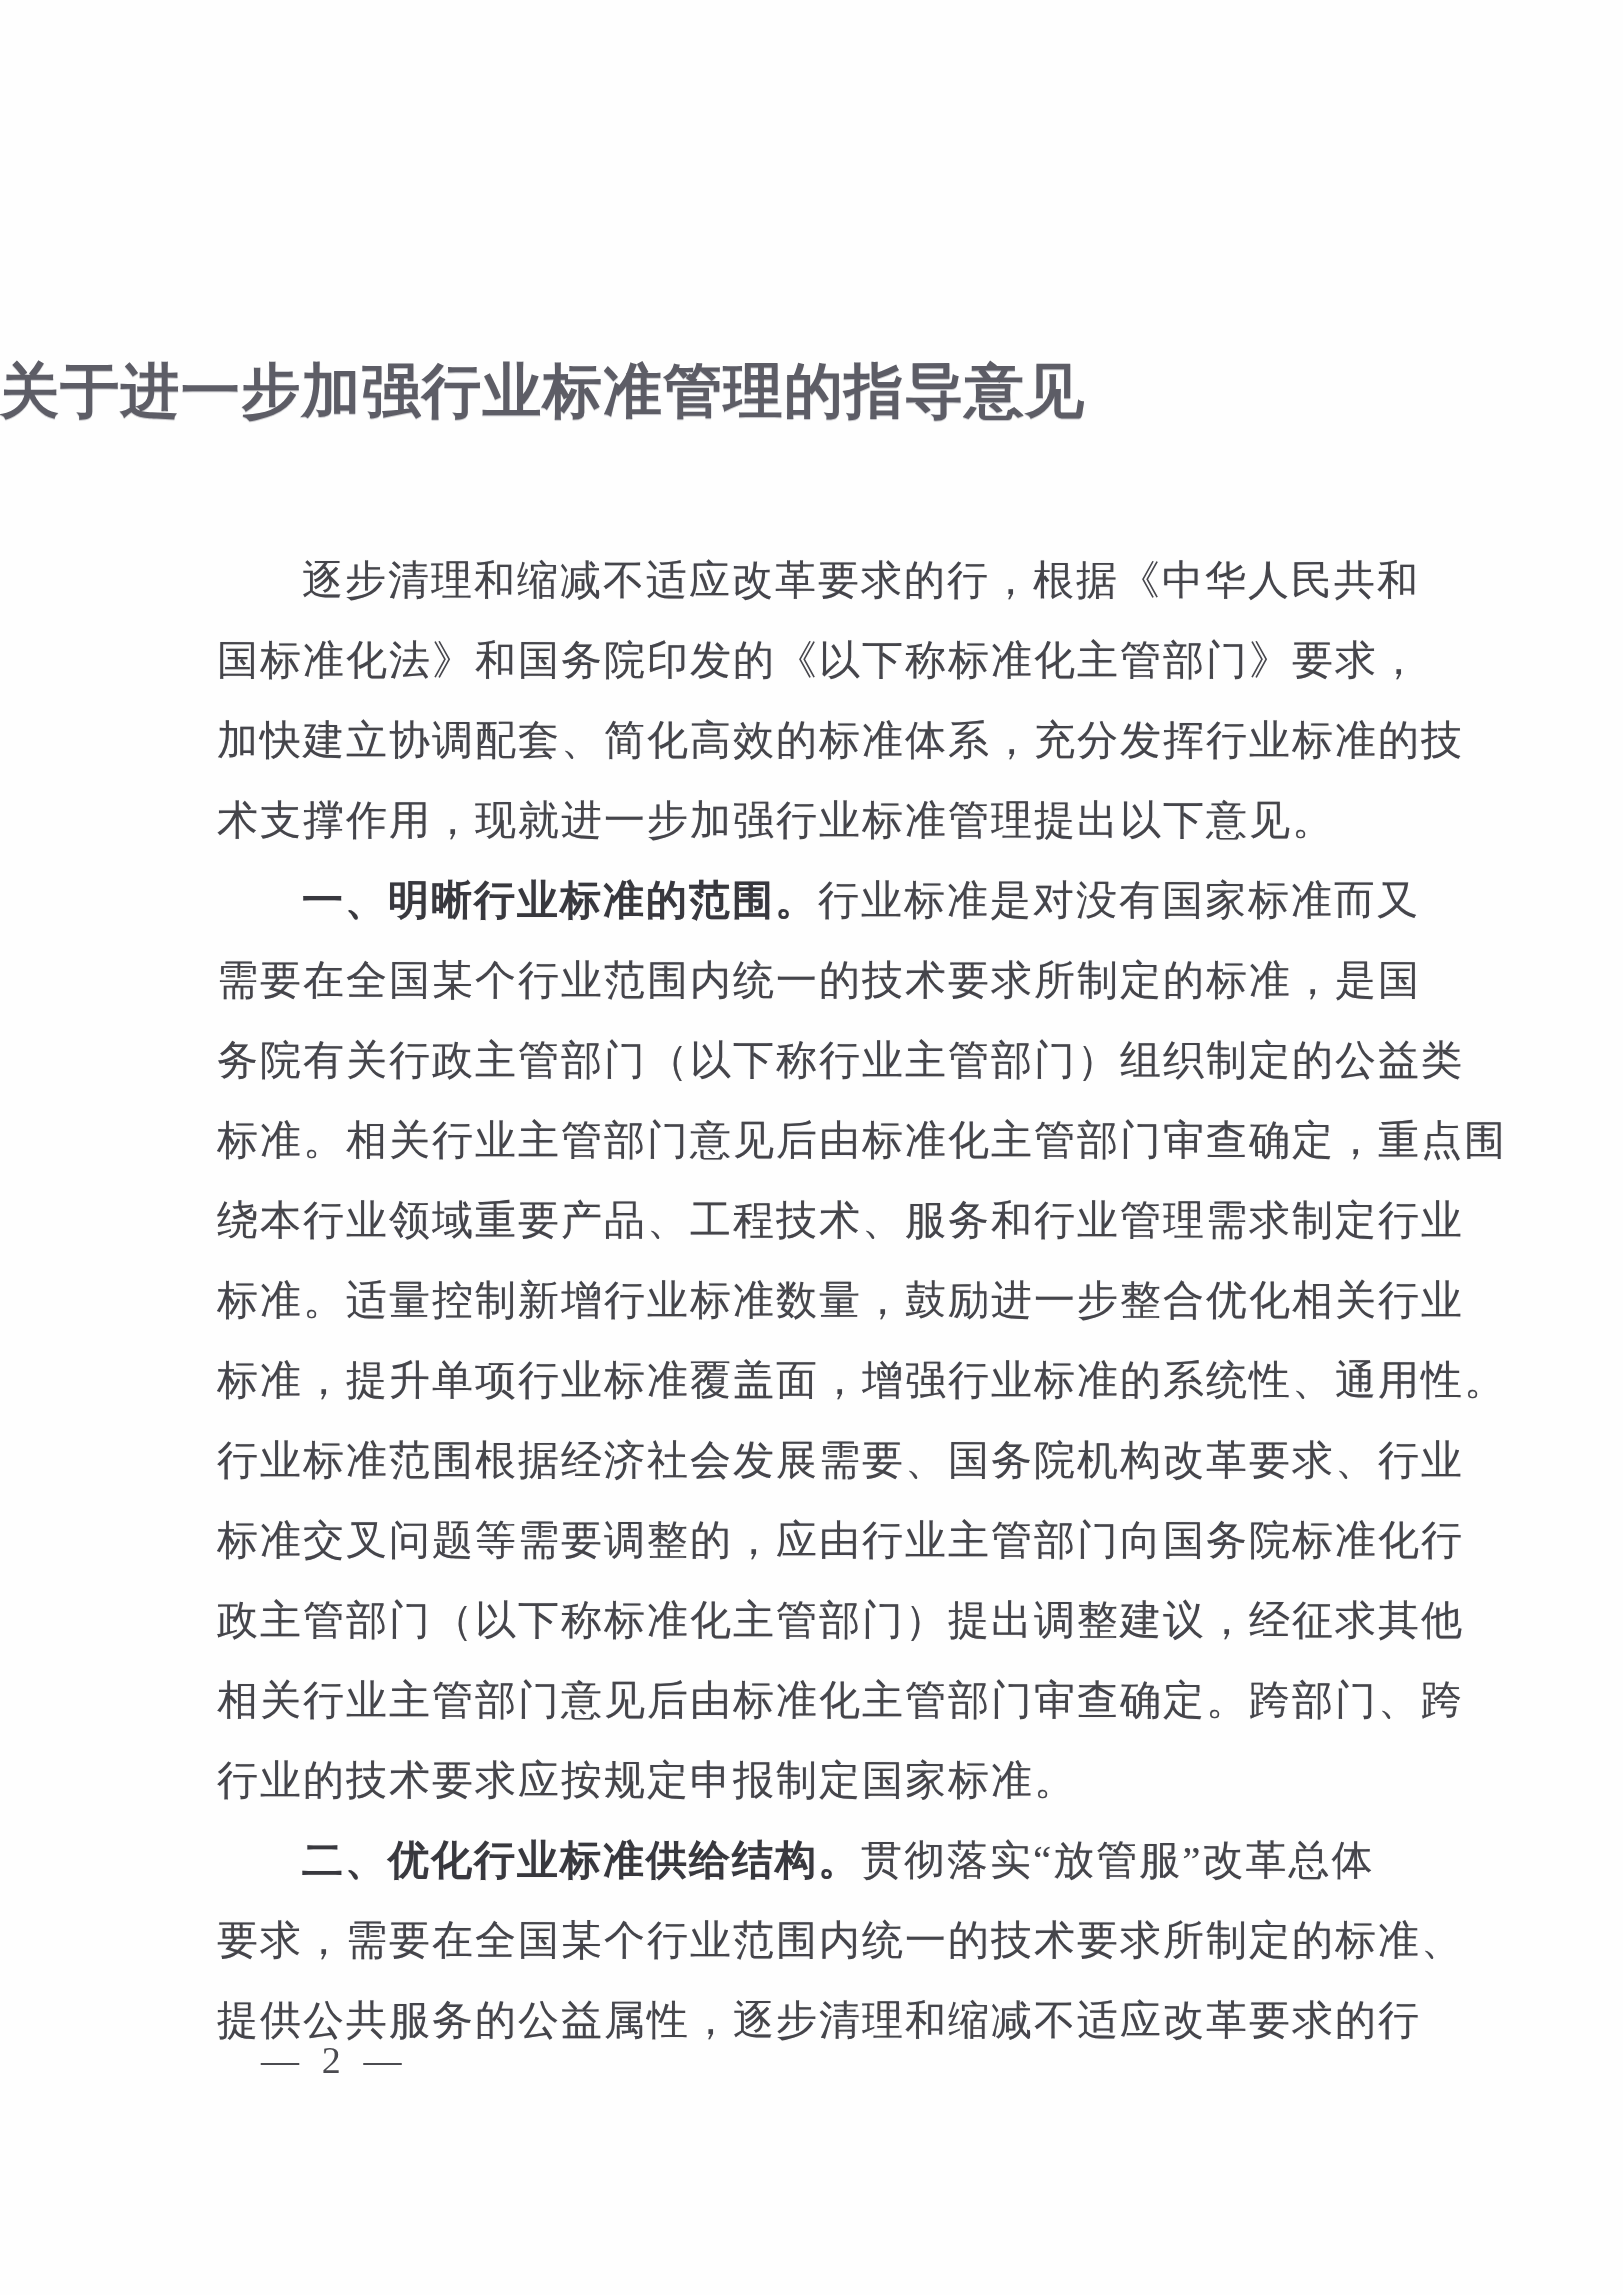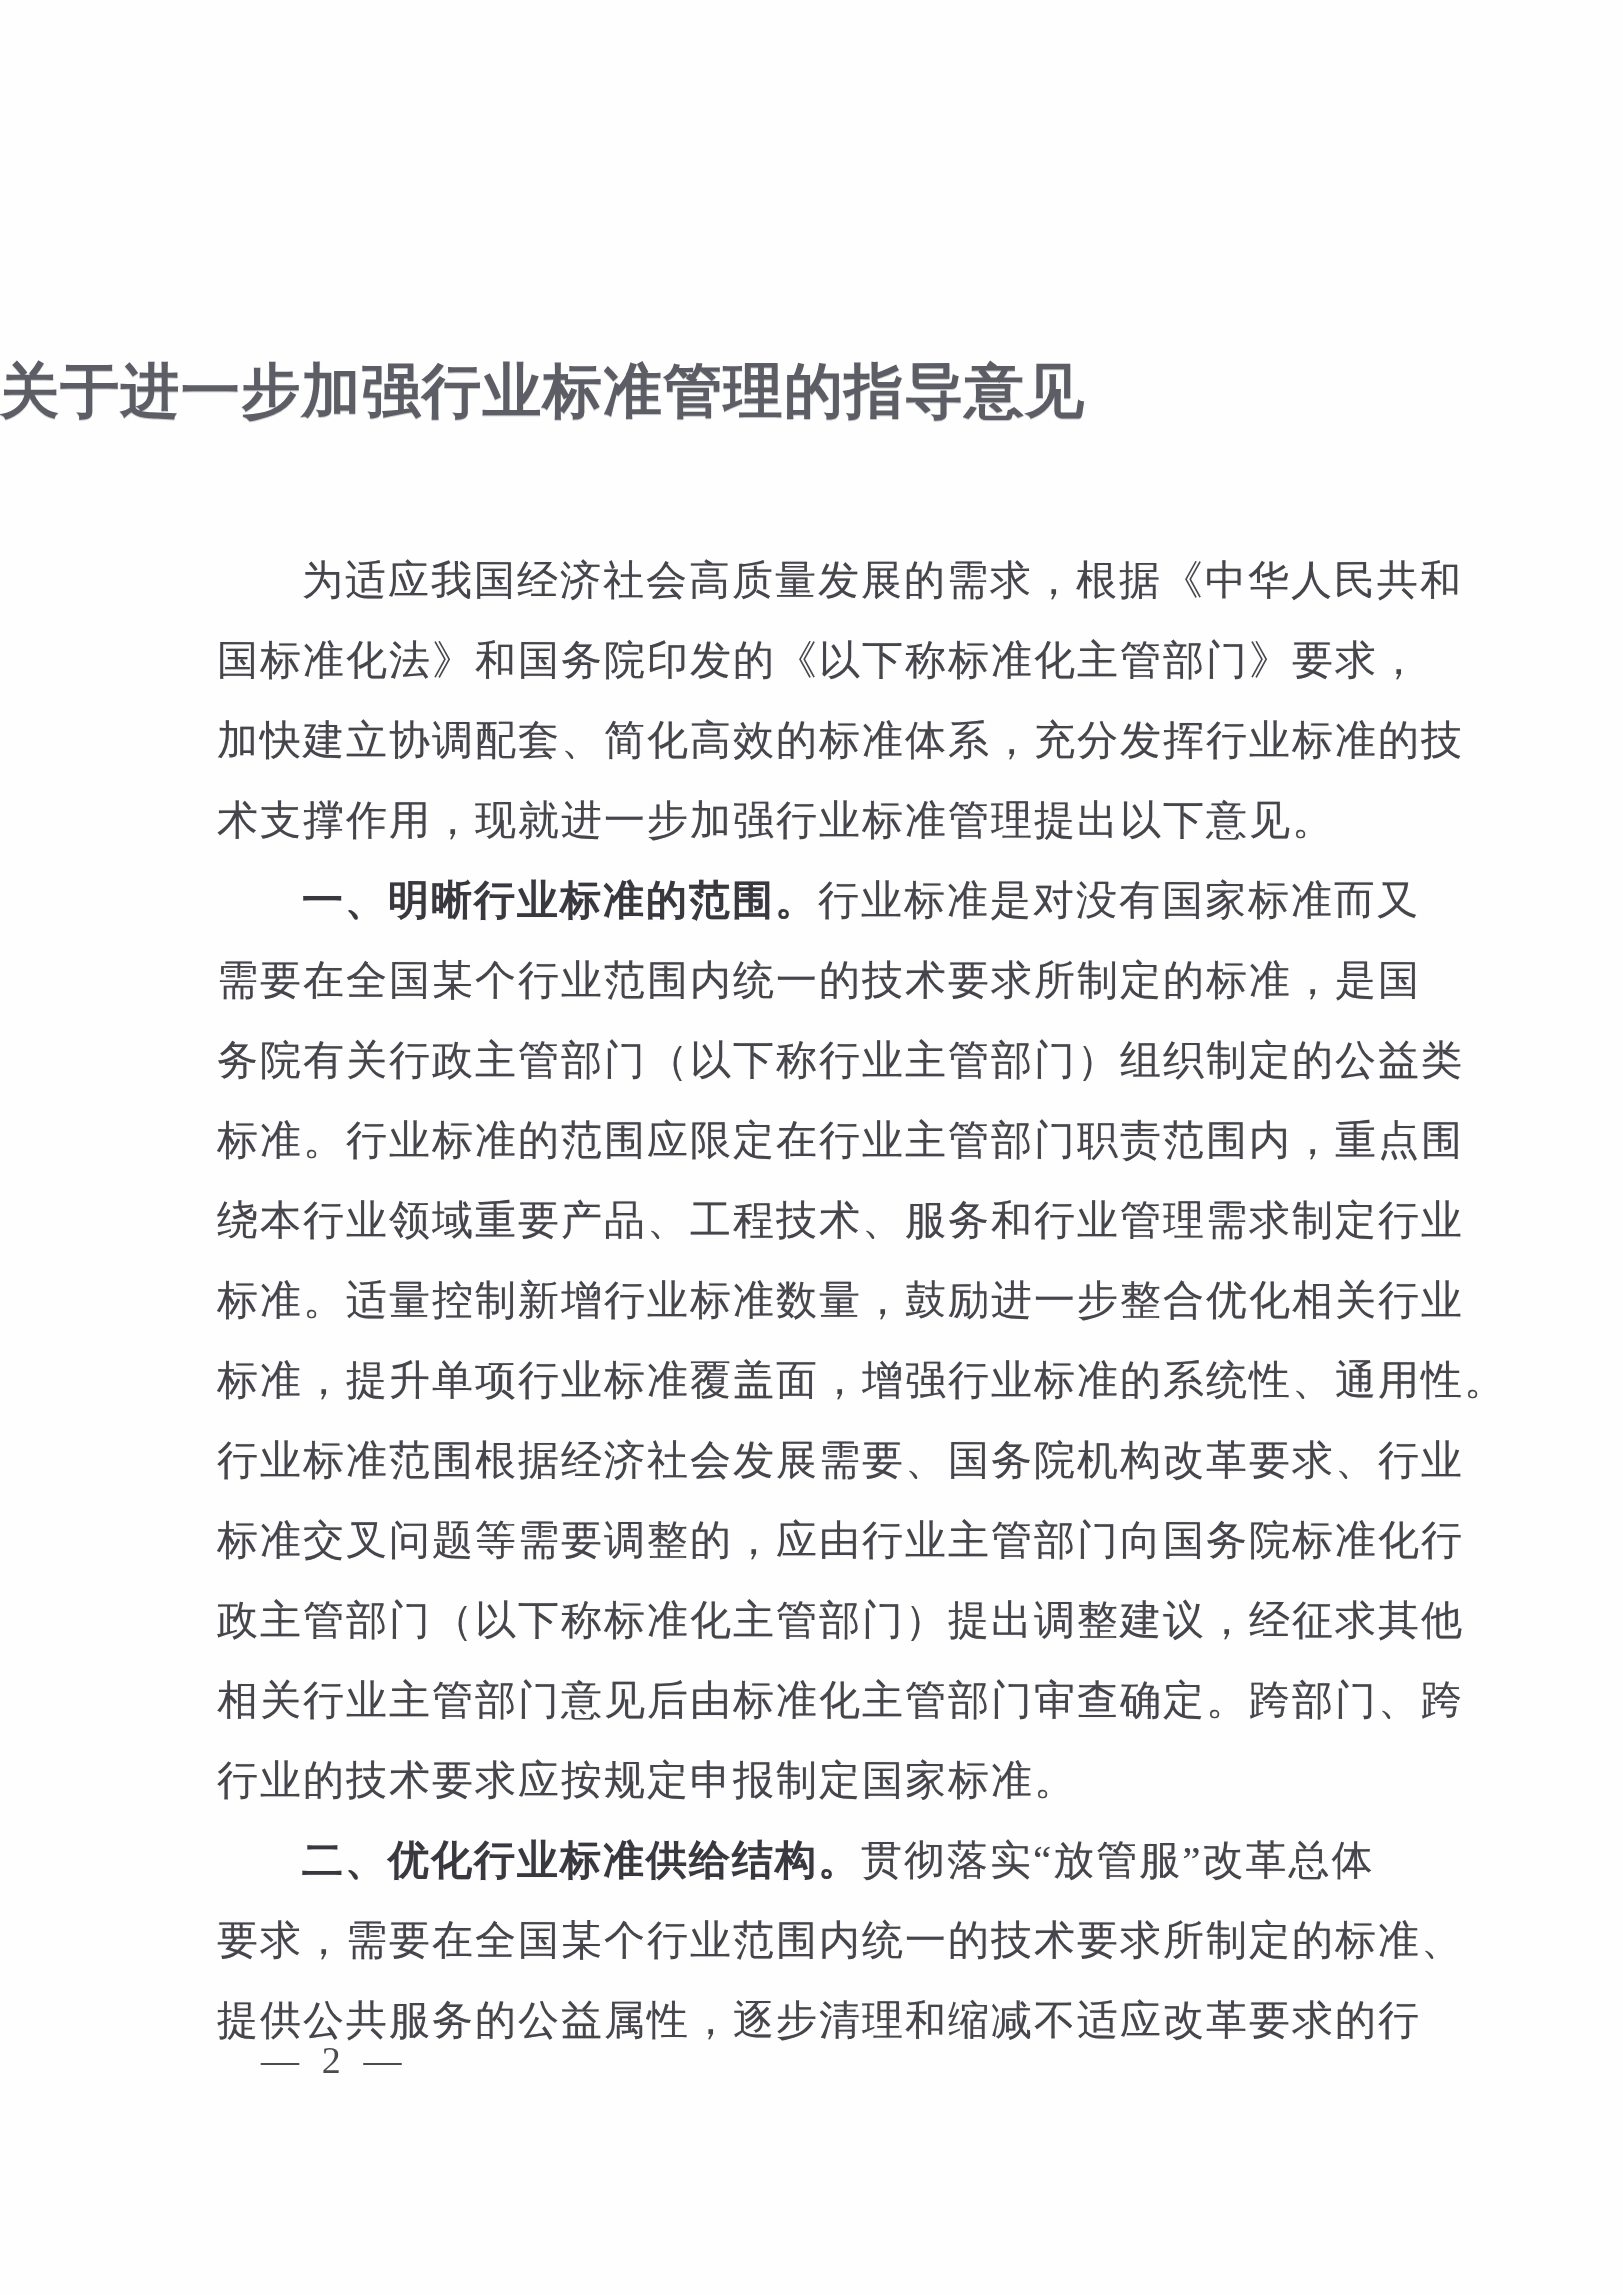--- a/index.html
+++ b/index.html
@@ -62,28 +62,28 @@
     font-family: "Liberation Serif", "DejaVu Serif", serif;
   }
 </style>
 </head>
 <body>
 
 <div class="page" style="--title-color: #5d5d66; --text-color: #45454b; --lead-color: #38383e; background: rgb(254, 254, 254);">
   <div class="doc-title">关于进一步加强行业标准管理的指导意见</div>
 
   <div class="doc-body">
-      <div class="line indent"><span>为适应我国经济社会高质量发展的需求，根据《中华人民共和</span></div>
+      <div class="line indent"><span>逐步清理和缩减不适应改革要求的行，根据《中华人民共和</span></div>
       <div class="line"><span>国标准化法》和国务院印发的《以下称标准化主管部门》要求，</span></div>
       <div class="line"><span>加快建立协调配套、简化高效的标准体系，充分发挥行业标准的技</span></div>
       <div class="line"><span>术支撑作用，现就进一步加强行业标准管理提出以下意见。</span></div>
       <div class="line indent"><span class="lead">一、明晰行业标准的范围。</span><span>行业标准是对没有国家标准而又</span></div>
       <div class="line"><span>需要在全国某个行业范围内统一的技术要求所制定的标准，是国</span></div>
       <div class="line"><span>务院有关行政主管部门（以下称行业主管部门）组织制定的公益类</span></div>
-      <div class="line"><span>标准。行业标准的范围应限定在行业主管部门职责范围内，重点围</span></div>
+      <div class="line"><span>标准。相关行业主管部门意见后由标准化主管部门审查确定，重点围</span></div>
       <div class="line"><span>绕本行业领域重要产品、工程技术、服务和行业管理需求制定行业</span></div>
       <div class="line"><span>标准。适量控制新增行业标准数量，鼓励进一步整合优化相关行业</span></div>
       <div class="line"><span>标准，提升单项行业标准覆盖面，增强行业标准的系统性、通用性。</span></div>
       <div class="line"><span>行业标准范围根据经济社会发展需要、国务院机构改革要求、行业</span></div>
       <div class="line"><span>标准交叉问题等需要调整的，应由行业主管部门向国务院标准化行</span></div>
       <div class="line"><span>政主管部门（以下称标准化主管部门）提出调整建议，经征求其他</span></div>
       <div class="line"><span>相关行业主管部门意见后由标准化主管部门审查确定。跨部门、跨</span></div>
       <div class="line"><span>行业的技术要求应按规定申报制定国家标准。</span></div>
       <div class="line indent"><span class="lead">二、优化行业标准供给结构。</span><span>贯彻落实“放管服”改革总体</span></div>
       <div class="line"><span>要求，需要在全国某个行业范围内统一的技术要求所制定的标准、</span></div>

